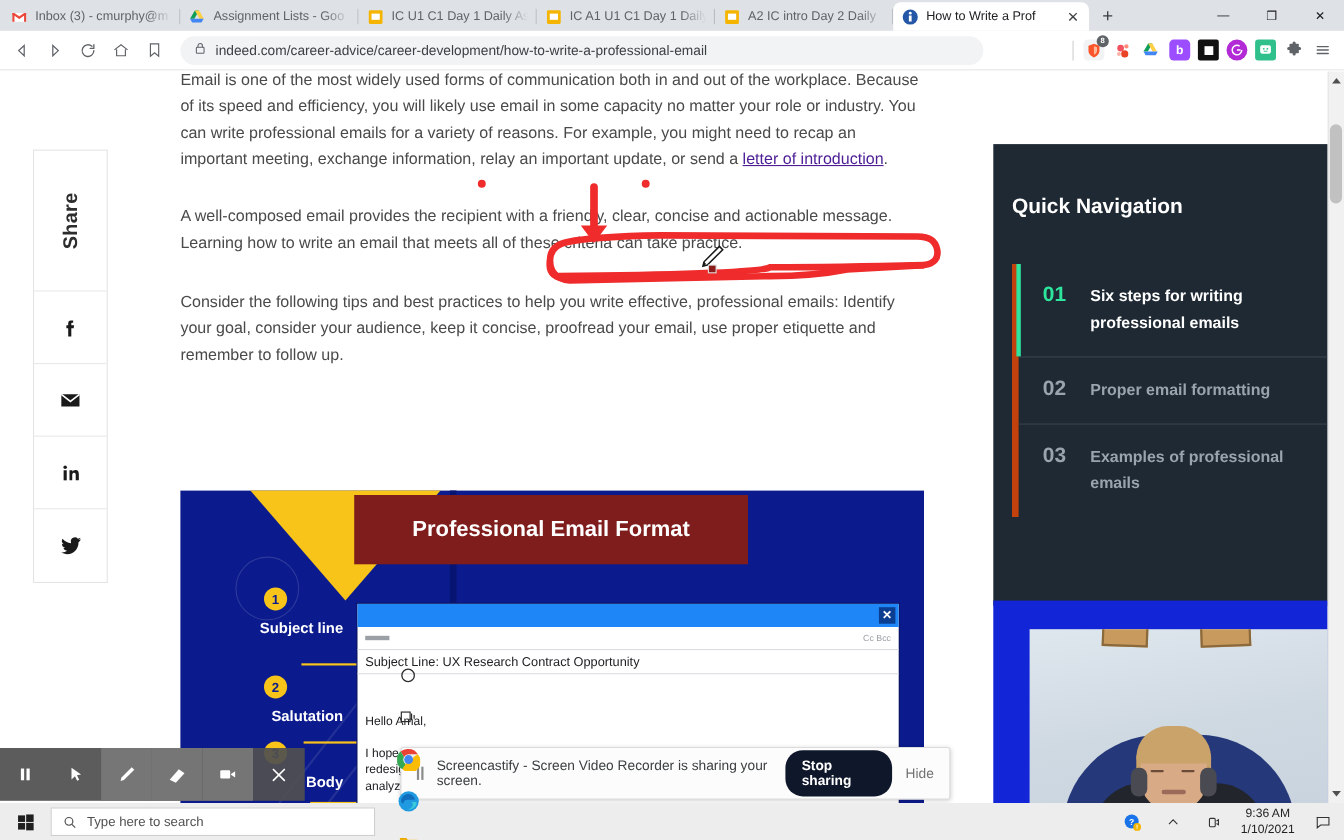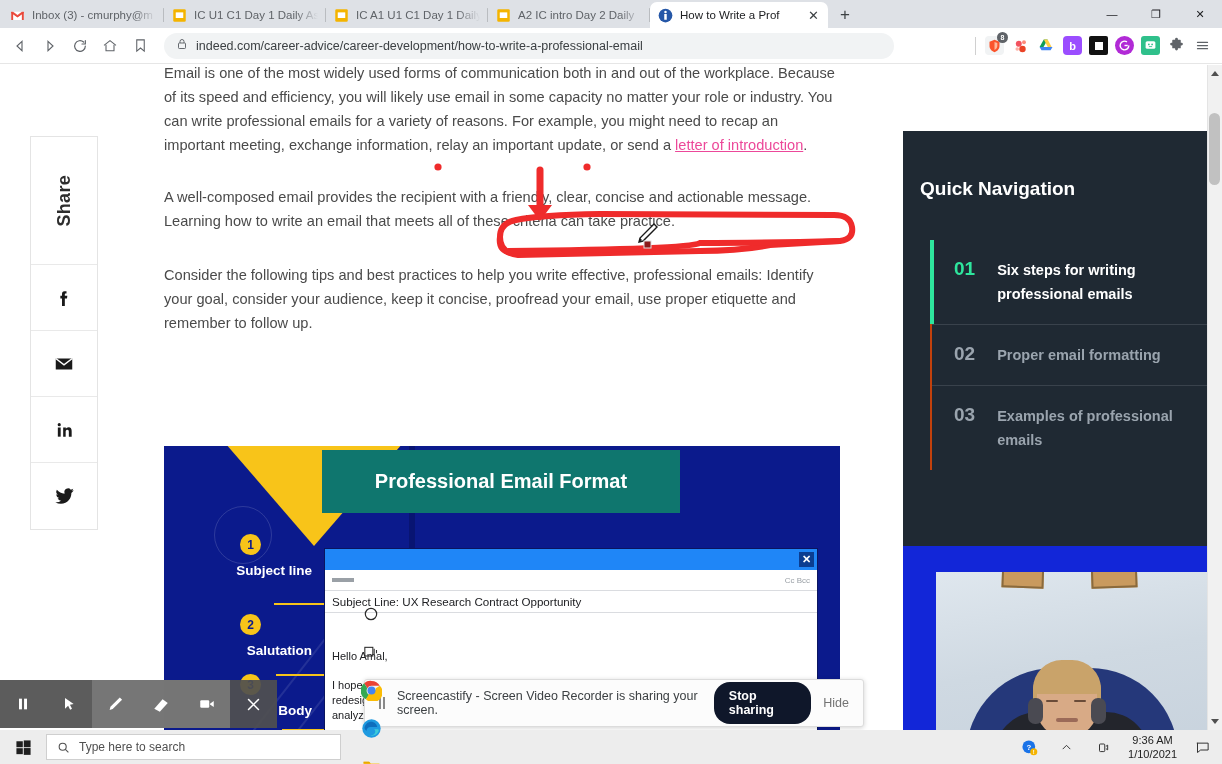--- a/index.html
+++ b/index.html
@@ -105,35 +105,35 @@
     writing-mode: vertical-rl; transform: rotate(180deg);
     font-size: 18px; font-weight: bold; color: #2d2d2d; letter-spacing: .3px;
   }
 
   
   .article {
     position: absolute; left: 164px; top: 0; width: 676px;
     font-size: 14.6px; line-height: 24px; color: #4a4a4a;
   }
   .article p { margin-bottom: 22px; }
-  .article a { color: #ec4899; }
+  .article a { color: #4c1d95; }
 
   .infographic {
     position: absolute; left: 164px; top: 381px; width: 676px; height: 300px;
     background: #0b1a8c; overflow: hidden;
   }
   .ig-wedge {
     position: absolute; left: 55px; top: -10px;
     width: 0; height: 0; border-left: 95px solid transparent;
     border-right: 95px solid transparent; border-top: 110px solid #f8c419;
   }
   .ig-stem { position:absolute; left: 245px; top:-5px; width:6px; height:115px; background:#081472;}
   .ig-title {
     position: absolute; left: 158px; top: 4px; width: 358px; height: 63px;
-    background: #0f766e; display: flex; align-items: center; justify-content: center;
+    background: #7f1d1d; display: flex; align-items: center; justify-content: center;
     color: #fff; font-size: 20px; font-weight: bold;
   }
   .ig-circle {
     position: absolute; left: 50px; top: 60px; width: 58px; height: 58px;
     border: 1.5px solid rgba(255,255,255,.14); border-radius: 50%;
   }
   .ig-diag { position:absolute; background: rgba(255,255,255,.10); height:1.5px; }
 
   .ig-step { position: absolute; left: 0; width: 160px; text-align: right; }
   .ig-num {
@@ -177,21 +177,21 @@
 
   
   .quicknav {
     position: absolute; left: 903px; top: 66px; width: 304px; height: 420px;
     background: #1f2933;
   }
   .qn-title {
     color: #fff; font-size: 19px; font-weight: bold;
     padding: 47px 0 0 17px;
   }
-  .qn-list { margin: 40px 0 0 27px; border-left: 2px solid #c2410c; }
+  .qn-list { margin: 40px 0 0 17px; border-left: 6px solid #c2410c; }
   .qn-item {
     display: flex; align-items: flex-start; gap: 22px;
     padding: 18px 14px 18px 22px; border-bottom: 1px solid #39424c;
     position: relative;
   }
   .qn-item:last-child { border-bottom: none; }
   .qn-num { font-size: 19px; font-weight: bold; color: #9aa4ae; flex: 0 0 auto; }
   .qn-text { font-size: 14.5px; line-height: 24px; color: #9aa4ae; font-weight: bold; }
   .qn-item.active .qn-num { color: #2ee59d; }
   .qn-item.active .qn-text { color: #ffffff; }
@@ -312,20 +312,30 @@
         <svg width="15" height="15" viewBox="0 0 24 24">
           <path d="M2 6h20v13H2z" fill="#fff"></path>
           <path d="M2 6l10 7L22 6v2l-10 7L2 8z" fill="#ea4335"></path>
           <path d="M2 6v13h3V9l7 5 7-5v10h3V6h-3l-7 5-7-5z" fill="#ea4335" opacity=".92"></path>
           <path d="M5 19V9l7 5 7-5v10h3V6.5L12 14 2 6.5V19z" fill="#d93025" opacity=".2"></path>
         </svg>
       </span>
       <span class="tlabel">Inbox (3) - cmurphy@m</span>
     </div>
 
+    <div class="tab">
+      <span class="favicon">
+        <svg width="15" height="15" viewBox="0 0 24 24">
+          <path d="M8.2 2.5L1.2 14.6h6.3L14.4 2.5z" fill="#0f9d58"></path>
+          <path d="M14.4 2.5H8.2l6.9 12.1h6.2z" fill="#ffcf44"></path>
+          <path d="M1.2 14.6l3.1 5.4h13.5l3.1-5.4z" fill="#4285f4"></path>
+        </svg>
+      </span>
+      <span class="tlabel">Assignment Lists - Goo</span>
+    </div>
 
     <div class="tab">
       <span class="favicon">
         <svg width="15" height="15" viewBox="0 0 24 24">
           <rect x="2" y="2" width="20" height="20" rx="2" fill="#f4b400"></rect>
           <rect x="6" y="7" width="12" height="9" fill="#fff"></rect>
         </svg>
       </span>
       <span class="tlabel">IC U1 C1 Day 1 Daily As</span>
     </div>

